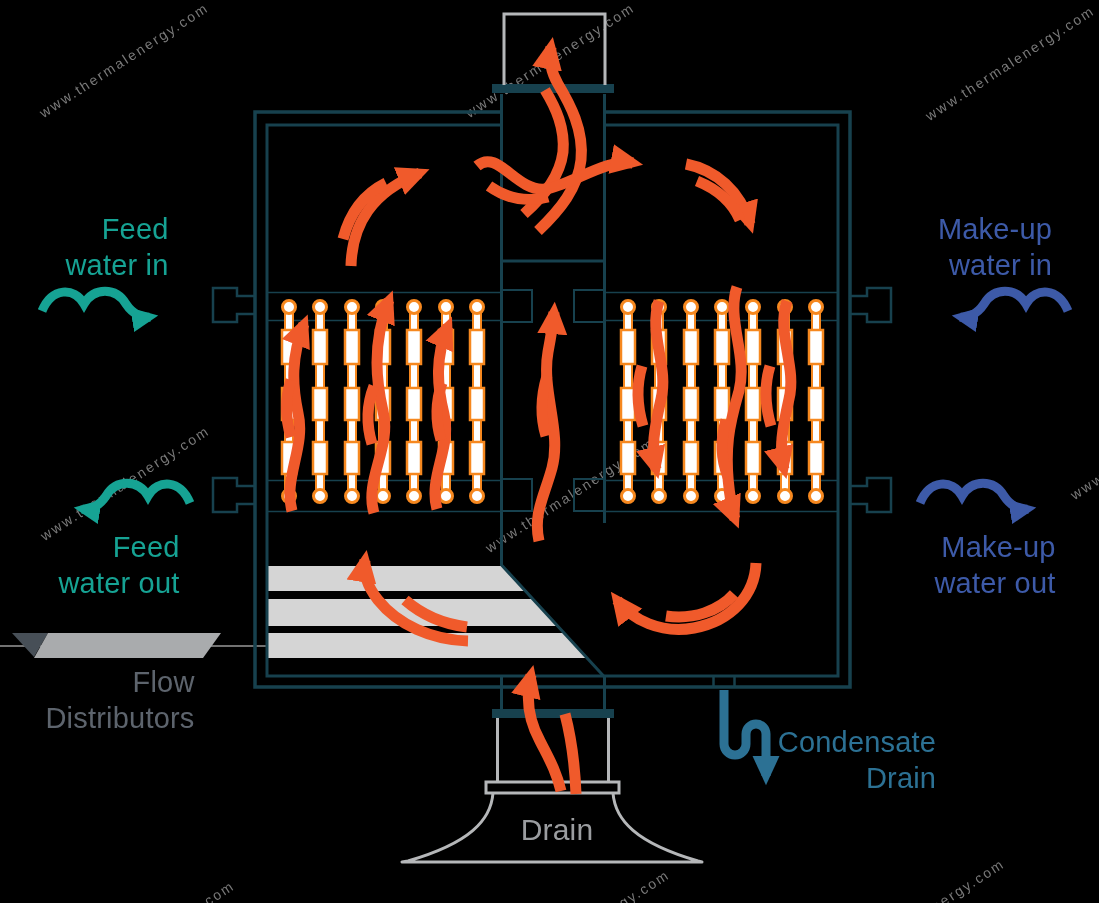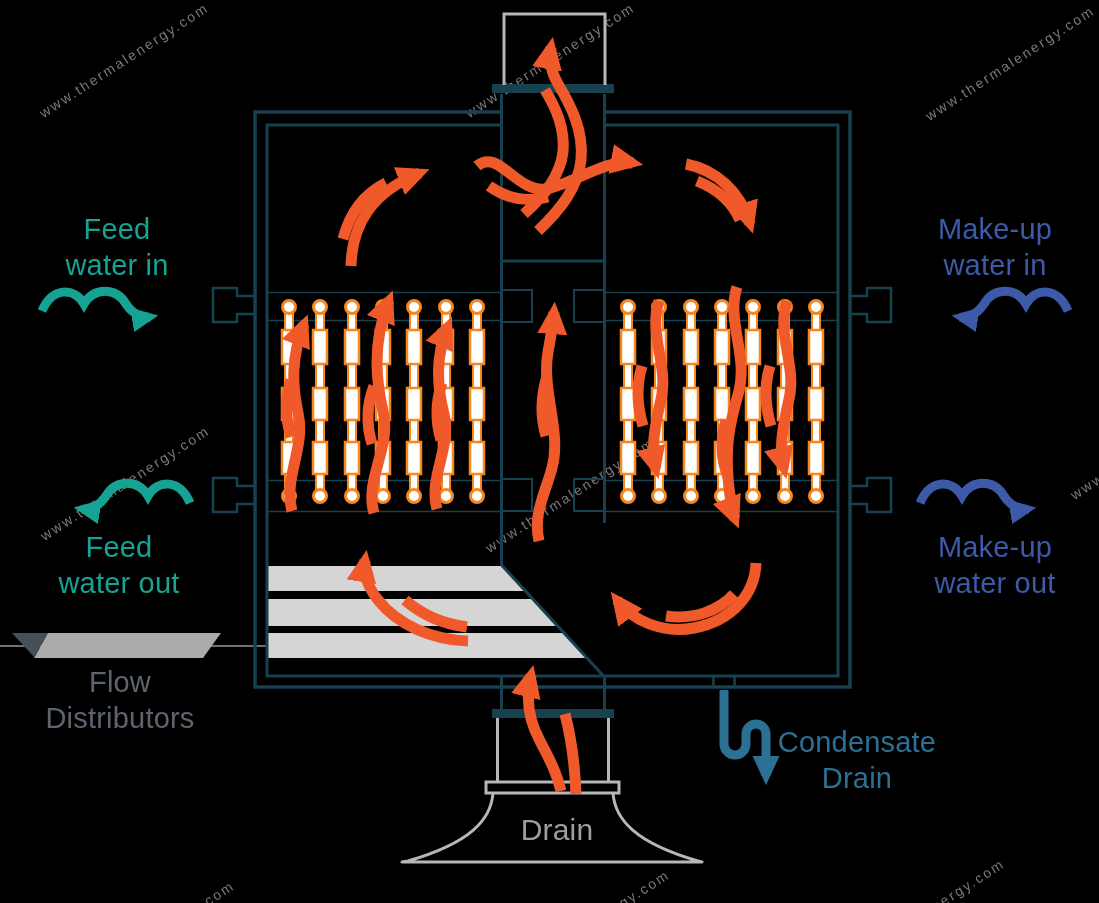--- a/index.html
+++ b/index.html
@@ -3,21 +3,21 @@
 <meta charset="utf-8">
 <style>
   html,body{margin:0;padding:0;background:#000;}
   #stage{
     position:relative;width:1099px;height:903px;overflow:hidden;
     background:var(--background,#000);
     font-family:"Liberation Sans", sans-serif;
   }
   #diagram-svg{position:absolute;left:0;top:0;}
   .lbl{
-    position:absolute;text-align:center;font-weight:500;
+    position:absolute;text-align:right;font-weight:500;
     font-size:29px;line-height:36px;letter-spacing:.2px;
     transform:translateX(-50%);white-space:nowrap;
   }
   .lbl-teal{color:var(--feed-water);}
   .lbl-blue{color:var(--makeup-water);}
   .lbl-drain{color:var(--condensate);}
   .lbl-gray{color:var(--label-gray);}
   .lbl-boiler{color:var(--boiler-label);font-weight:400;font-size:30px;}
   .wm{
     position:absolute;transform:translate(-50%,-50%) rotate(-33deg);

